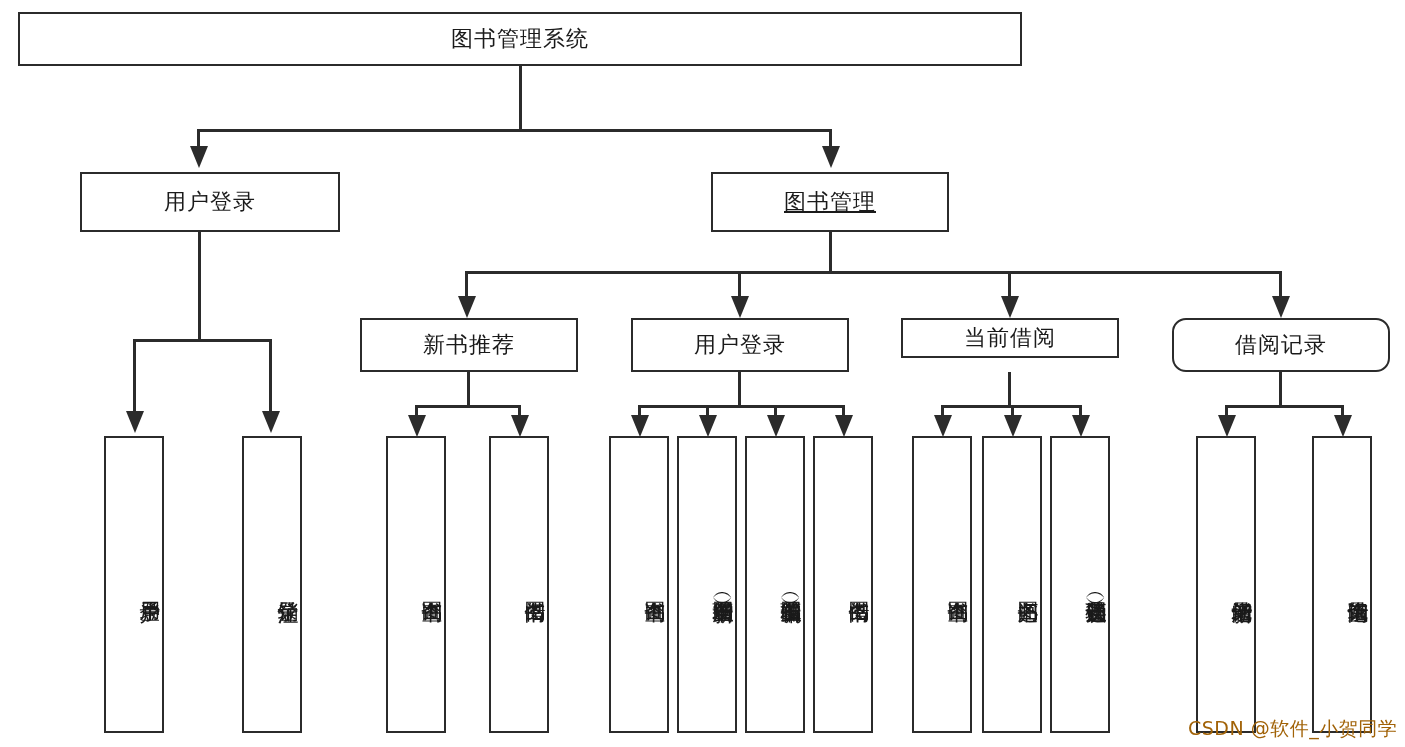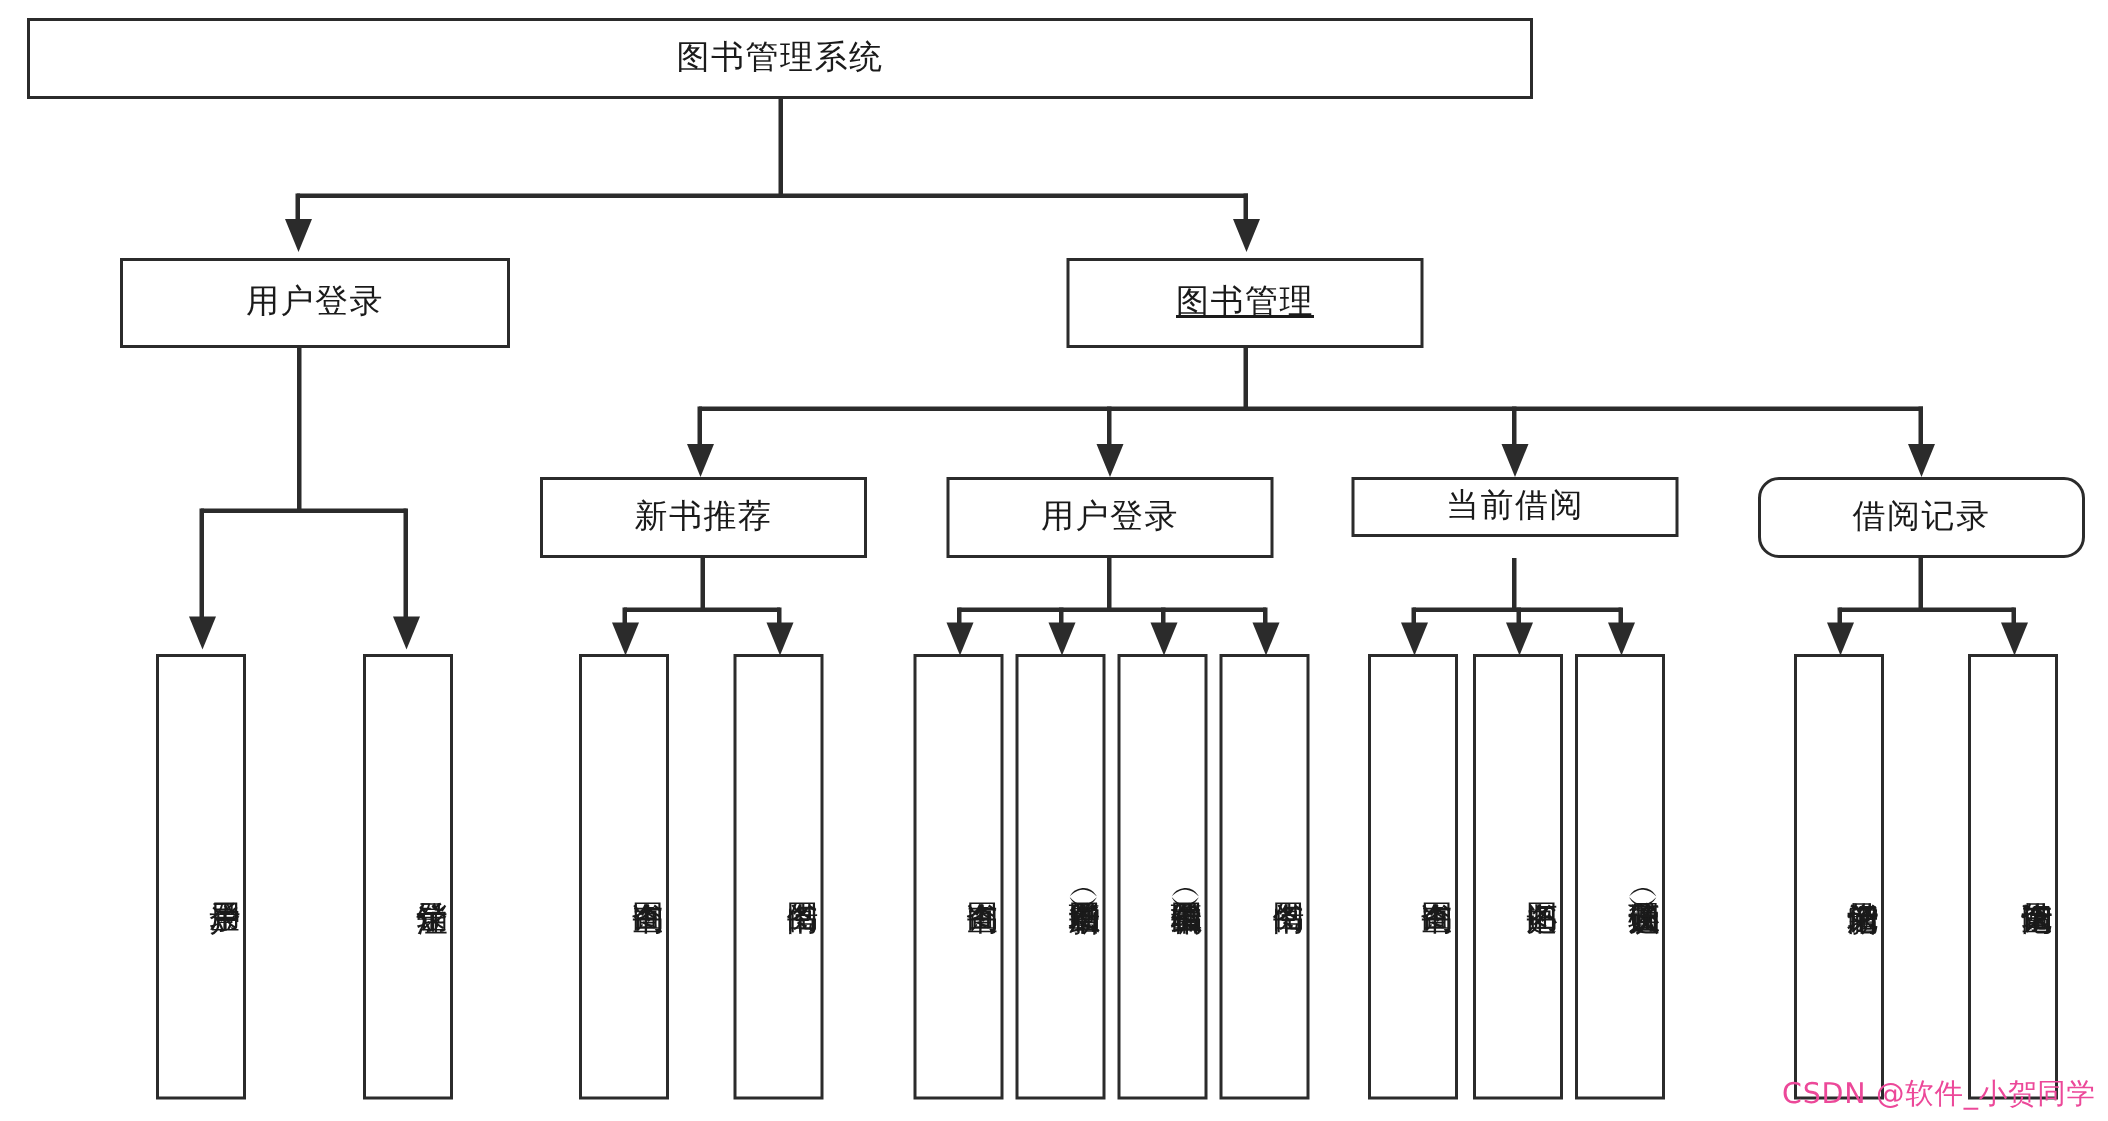--- a/index.html
+++ b/index.html
@@ -59,21 +59,21 @@
     position: absolute;
     width: 0;
     height: 0;
     border-left: 9px solid transparent;
     border-right: 9px solid transparent;
     border-top: 22px solid #2b2b2b;
   }
   #watermark {
     position: absolute;
     font-size: 19px;
-    color: #ec4899;
+    color: #a16207;
     white-space: nowrap;
     letter-spacing: 0.5px;
   }
 </style>
 </head>
 <body>
 
 <div id="canvas">
 
   <div class="node node-h" style="left:18px; top:12px; width:1004px; height:54px;">

